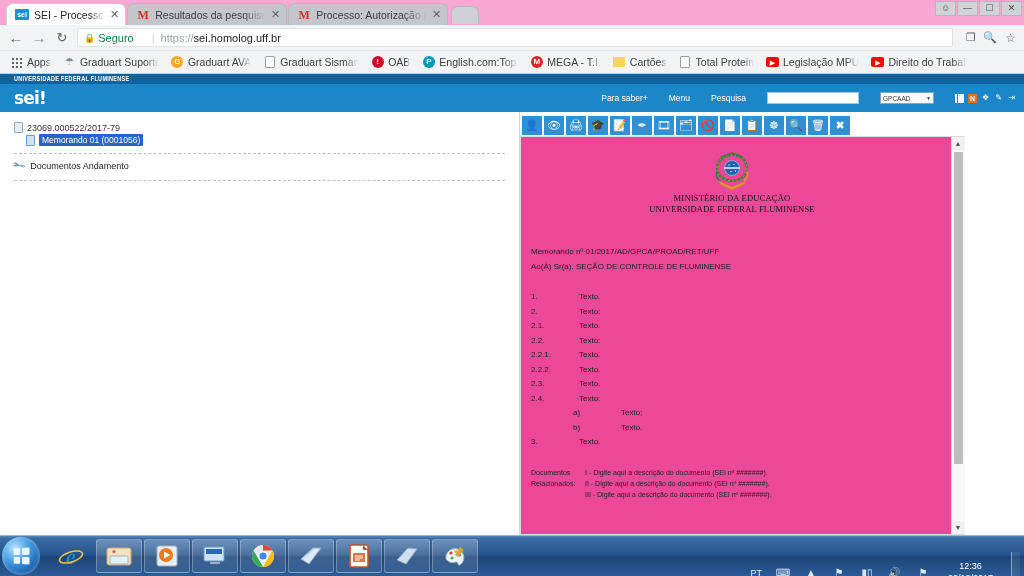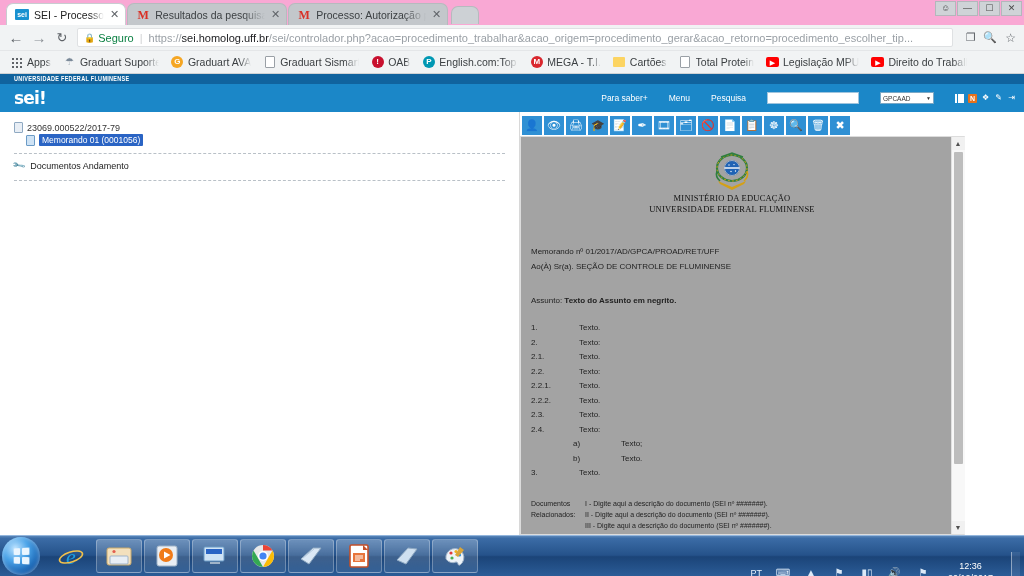--- a/index.html
+++ b/index.html
@@ -81,21 +81,21 @@
   .navbtn.enabled { color: #5f6368; }
   .reload { font-size: 13px; color: #5f6368; }
   .urlbox {
     flex: 1 1 auto; height: 19px; background: #ffffff;
     border-radius: 2px;
     display: flex; align-items: center; padding: 0 6px;
     font-size: 11px; overflow: hidden; white-space: nowrap;
     border: 1px solid #dfe1e3;
   }
   .lock { color: #0b8043; font-size: 9px; margin-right: 3px; }
-  .secure { color: #0b8043; font-size: 11px; margin-right: 6px; }
+  .secure { color: #0b8043; font-size: 11px; margin-right: 18px; }
   .sep { color: #d0d2d4; margin-right: 6px; }
   .url-scheme { color: #9aa0a6; }
   .url-host { color: #202124; font-weight: normal; }
   .url-path { color: #9aa0a6; }
   .omni-icons { display: flex; align-items: center; gap: 8px; padding-left: 6px; }
   .omni-ic { font-size: 11px; color: #5f6368; }
   .star { font-size: 12px; color: #5f6368; }
 
   
   .bookmarks {
@@ -211,21 +211,21 @@
   }
   .tb-btn {
     width: 20px; height: 19px; background: #2f90d4;
     display: flex; align-items: center; justify-content: center;
     font-size: 11px; line-height: 1; color: #fff;
     border: 1px solid #2f90d4;
   }
   .doc-scrollwrap { flex: 1 1 auto; position: relative; display: flex; }
   .doc-frame {
     flex: 1 1 auto; position: relative; overflow: hidden;
-    border: 1px solid #dcdcdc; border-right: none; background: #a3a3a3;
+    border: 1px solid #dcdcdc; border-right: none; background: #ec4899;
   }
   .doc-content { padding: 8px 18px 0 10px; }
   .brasao { width: 36px; height: 40px; margin: 6px auto 2px auto; display:block; }
   .org-lines { text-align: center; font-family: "Liberation Serif", serif; font-size: 8.5px; color: #111; line-height: 1.35; letter-spacing:.2px;}
   .doc-head { margin-top: 28px; font-size: 8px; color: #222; line-height: 1.9; }
   .doc-subject { margin-top: 22px; font-size: 8px; color: #222; }
   .doc-subject b { font-weight: bold; }
   .doc-list { margin-top: 18px; font-size: 8px; color: #222; }
   .li-row { display: flex; height: 14.5px; align-items: flex-start; }
   .li-num { width: 48px; flex: 0 0 48px; }
@@ -341,21 +341,20 @@
     <div class="omnirow">
       <span class="navbtn enabled">←</span>
       <span class="navbtn">→</span>
       <span class="navbtn reload">↻</span>
       <div class="urlbox">
         <span class="lock">🔒</span>
         <span class="secure">Seguro</span>
         <span class="sep">|</span>
         <span class="url-scheme">https://</span>
           <span class="url-host">sei.homolog.uff.br</span>
-          <span class="url-path">/sei/controlador.php?acao=procedimento_trabalhar&amp;acao_origem=procedimento_gerar&amp;acao_retorno=procedimento_escolher_tip...</span>
       </div>
       <div class="omni-icons">
         <span class="omni-ic">❐</span>
         <span class="omni-ic">🔍</span>
         <span class="star">☆</span>
       </div>
     </div>
 
     <div class="bookmarks">
       <div class="bm">
@@ -513,23 +512,20 @@
                 <div class="org-lines">
                   <div>MINISTÉRIO DA EDUCAÇÃO</div>
                   <div>UNIVERSIDADE FEDERAL FLUMINENSE</div>
                 </div>
 
                 <div class="doc-head">
                   <div>Memorando nº 01/2017/AD/GPCA/PROAD/RET/UFF</div>
                   <div>Ao(À) Sr(a). SEÇÃO DE CONTROLE DE FLUMINENSE</div>
                 </div>
 
-                <div class="doc-subject">
-                  <span>Assunto: </span><b>Texto do Assunto em negrito.</b>
-                </div>
 
                 <div class="doc-list">
                   <div class="li-row">
                     <span class="li-num">1.</span>
                     <span class="li-txt">Texto.</span>
                   </div>
                   <div class="li-row">
                     <span class="li-num">2.</span>
                     <span class="li-txt">Texto:</span>
                   </div>

